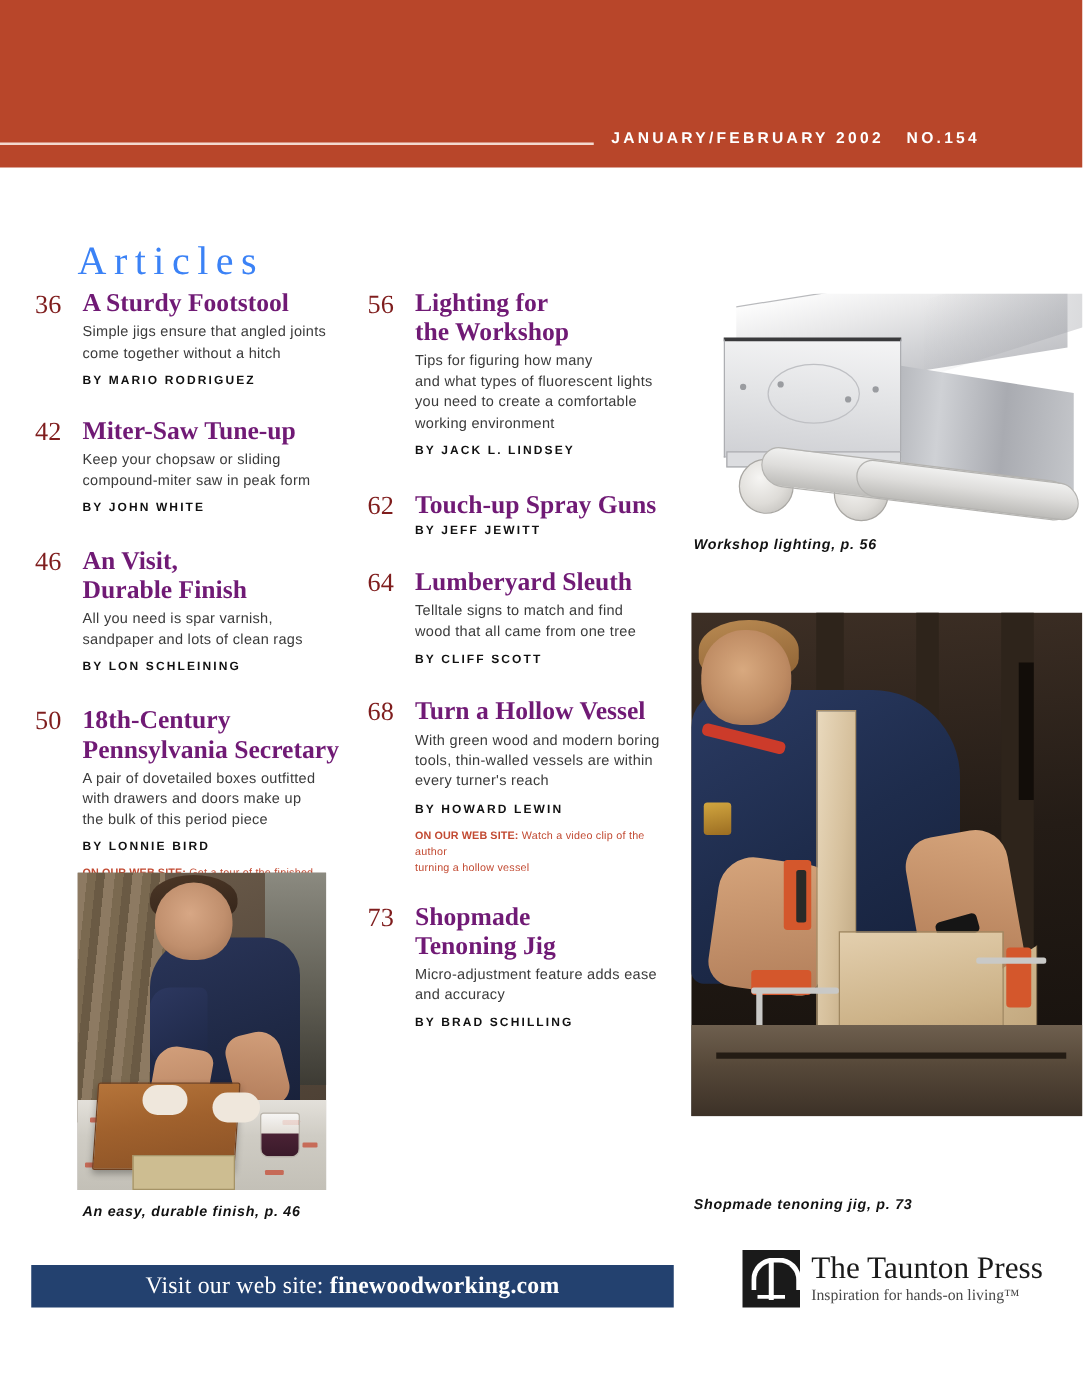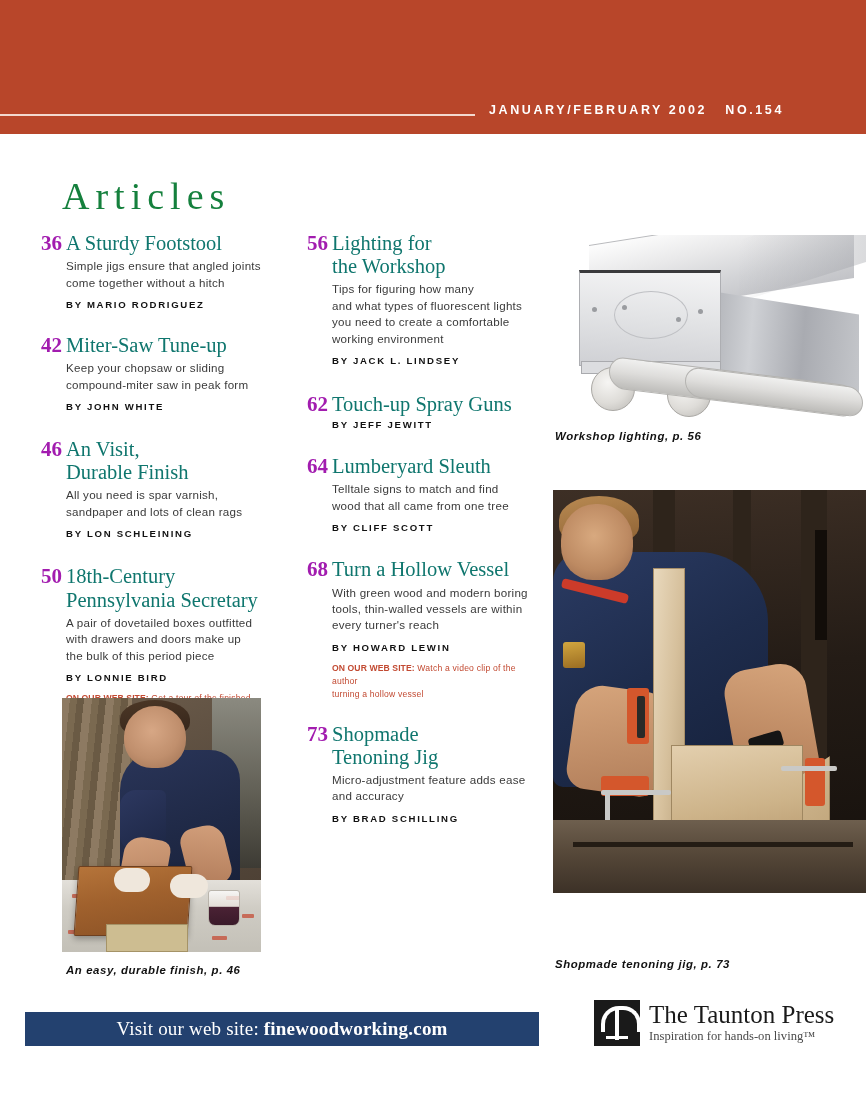--- a/index.html
+++ b/index.html
@@ -40,25 +40,25 @@
     font-weight: bold;
     letter-spacing: 2.6px;
     color: #ffffff;
     white-space: pre;
   }
 
   
   .section-title {
     position: absolute;
     left: 62px;
-    top: 174px;
+    top: 190px;
     font-family: "Liberation Serif", serif;
-    font-size: 38px;
+    font-size: 32px;
     letter-spacing: 6px;
-    color: #15803d;
+    color: #3b82f6;
   }
 
   
   .col {
     position: absolute;
     top: 232px;
   }
   .col-left  { left: 28px;  width: 245px; }
   .col-mid   { left: 294px; width: 248px; }
 
@@ -66,35 +66,34 @@
     position: relative;
     margin-bottom: 22px;
   }
   .entry-page {
     position: absolute;
     left: 0;
     top: 0;
     width: 34px;
     font-family: "Liberation Serif", serif;
     font-size: 21px;
-    color: #a21caf;
-    text-align: right;
+    color: #7f1d1d;
+    text-align: left;
     line-height: 1.08;
-    font-weight: bold;
   }
   .entry-body {
     margin-left: 38px;
   }
   .entry-title {
     font-family: "Liberation Serif", serif;
     font-size: 20.5px;
     line-height: 1.13;
-    color: #0f766e;
+    color: #701a75;
     margin: 0 0 3px 0;
-    font-weight: normal;
+    font-weight: bold;
     white-space: pre-line;
   }
   .entry-deck {
     font-family: "Liberation Sans", sans-serif;
     font-size: 11.6px;
     line-height: 1.42;
     color: #3a3a3a;
     letter-spacing: 0.25px;
     margin: 0 0 8px 0;
     white-space: pre-line;

